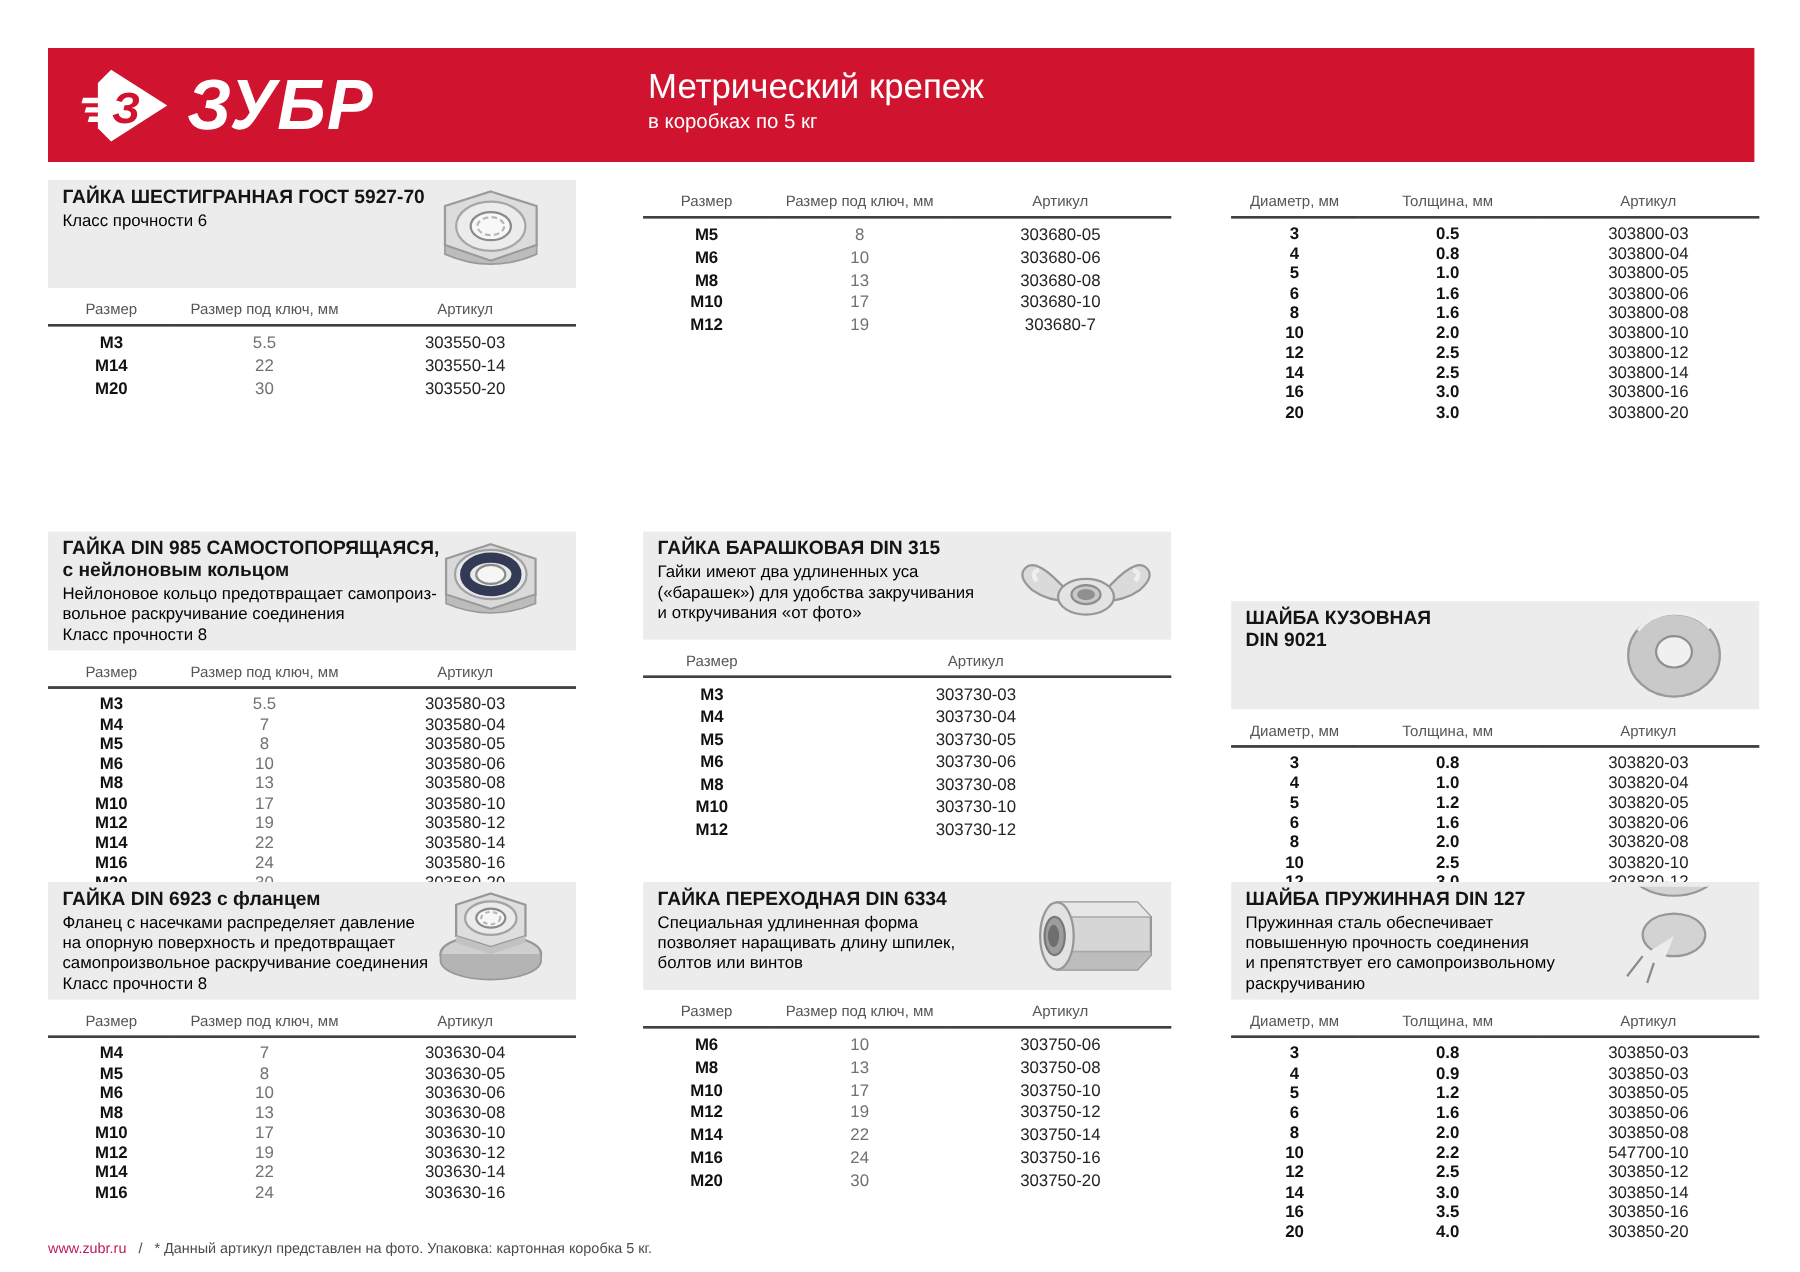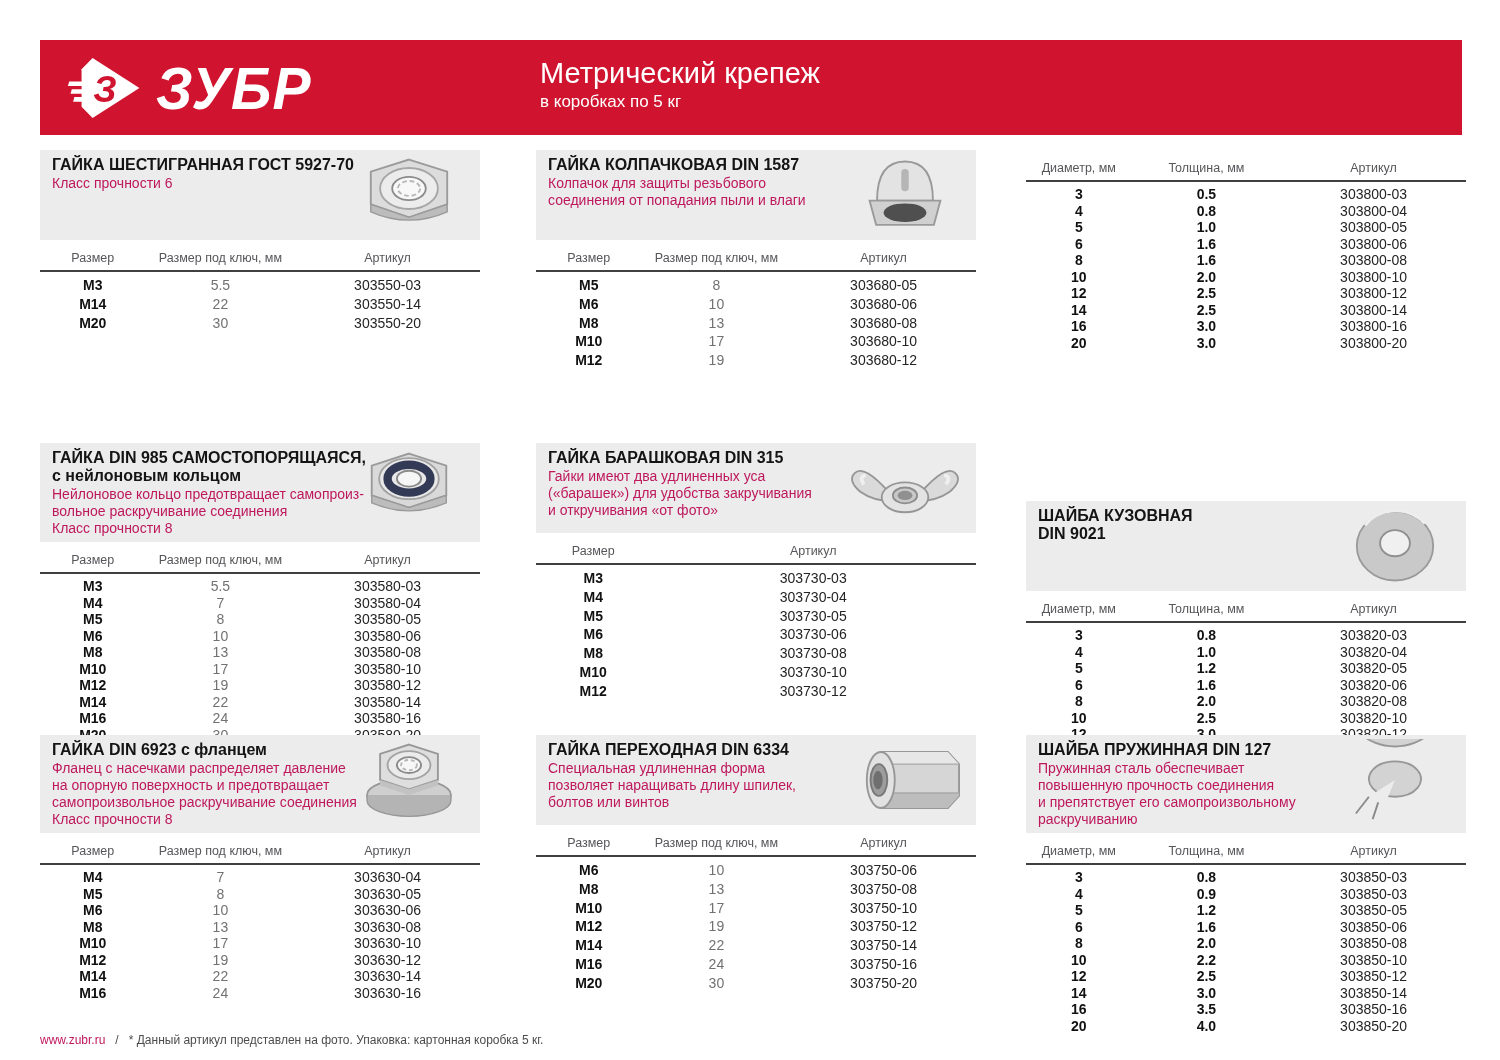--- a/index.html
+++ b/index.html
@@ -38,21 +38,21 @@
   .product:nth-of-type(7){ left:40px;   top:735px; }
   .product:nth-of-type(8){ left:536px;  top:735px; }
   .product:nth-of-type(9){ left:1026px; top:735px; }
 
   .info {
     position:relative; background:#ececec; min-height:90px;
     padding:6px 140px 5px 12px;
   }
   .ptitle { margin:0; font-size:16px; font-weight:bold; color:#141414; }
   .ptitle .line { display:block; white-space:nowrap; line-height:18px; }
-  .pdesc { margin:1px 0 0; font-size:14px; color:#be185d; }
+  .pdesc { margin:1px 0 0; font-size:14px; color:#000000; }
   .pdesc .line { display:block; white-space:nowrap; line-height:17px; }
   .pic { position:absolute; right:6px; top:4px; width:130px; height:82px; }
   .pic svg { width:100%; height:100%; display:block; }
 
   table.spec { width:100%; border-collapse:collapse; margin-top:10px; table-layout:fixed; }
   .spec th {
     font-weight:normal; font-size:12.5px; color:#56565a; text-align:center;
     padding:0 0 4px; line-height:16px; border-bottom:2px solid #404040;
   }
   .spec td { text-align:center; padding:0; font-size:14px; line-height:16.5px; color:#242424; }
@@ -136,37 +136,20 @@
           <tr>
             <td class="c-first">M20</td>
             <td class="c-gray">30</td>
             <td class="c-art">303550-20</td>
           </tr>
         </tbody>
     </table>
   </section>
 
   <section class="product">
-    <div class="info">
-      <h2 class="ptitle">
-          <span class="line">ГАЙКА КОЛПАЧКОВАЯ DIN 1587</span>
-        </h2>
-      <p class="pdesc">
-          <span class="line">Колпачок для защиты резьбового</span>
-          <span class="line">соединения от попадания пыли и влаги</span>
-        </p>
-      <div class="pic">
-          <svg viewBox="0 0 128 88">
-    <path d="M34 50 Q34 8 64 8 Q94 8 94 50 Z" fill="#e3e3e3" stroke="#9a9a9a" stroke-width="2"></path>
-    <path d="M26 50 L102 50 L95 76 L33 76 Z" fill="#d0d0d0" stroke="#9a9a9a" stroke-width="2"></path>
-    <ellipse cx="64" cy="63" rx="23" ry="10" fill="#4f4f4f"></ellipse>
-    <rect x="60" y="16" width="8" height="24" rx="4" fill="#b5b5b5"></rect>
-          </svg>
-        </div>
-    </div>
     <table class="spec cols-3 roomy">
       <thead>
           <tr>
             <th>Размер</th>
             <th>Размер под ключ, мм</th>
             <th>Артикул</th>
           </tr>
         </thead>
       <tbody>
           <tr>
@@ -185,21 +168,21 @@
             <td class="c-art">303680-08</td>
           </tr>
           <tr>
             <td class="c-first">M10</td>
             <td class="c-gray">17</td>
             <td class="c-art">303680-10</td>
           </tr>
           <tr>
             <td class="c-first">M12</td>
             <td class="c-gray">19</td>
-            <td class="c-art">303680-12</td>
+            <td class="c-art">303680-7</td>
           </tr>
         </tbody>
     </table>
   </section>
 
   <section class="product">
     <table class="spec cols-3">
       <thead>
           <tr>
             <th>Диаметр, мм</th>
@@ -682,21 +665,21 @@
             <td class="c-art">303850-06</td>
           </tr>
           <tr>
             <td class="c-first">8</td>
             <td class="c-bold">2.0</td>
             <td class="c-art">303850-08</td>
           </tr>
           <tr>
             <td class="c-first">10</td>
             <td class="c-bold">2.2</td>
-            <td class="c-art">303850-10</td>
+            <td class="c-art">547700-10</td>
           </tr>
           <tr>
             <td class="c-first">12</td>
             <td class="c-bold">2.5</td>
             <td class="c-art">303850-12</td>
           </tr>
           <tr>
             <td class="c-first">14</td>
             <td class="c-bold">3.0</td>
             <td class="c-art">303850-14</td>

